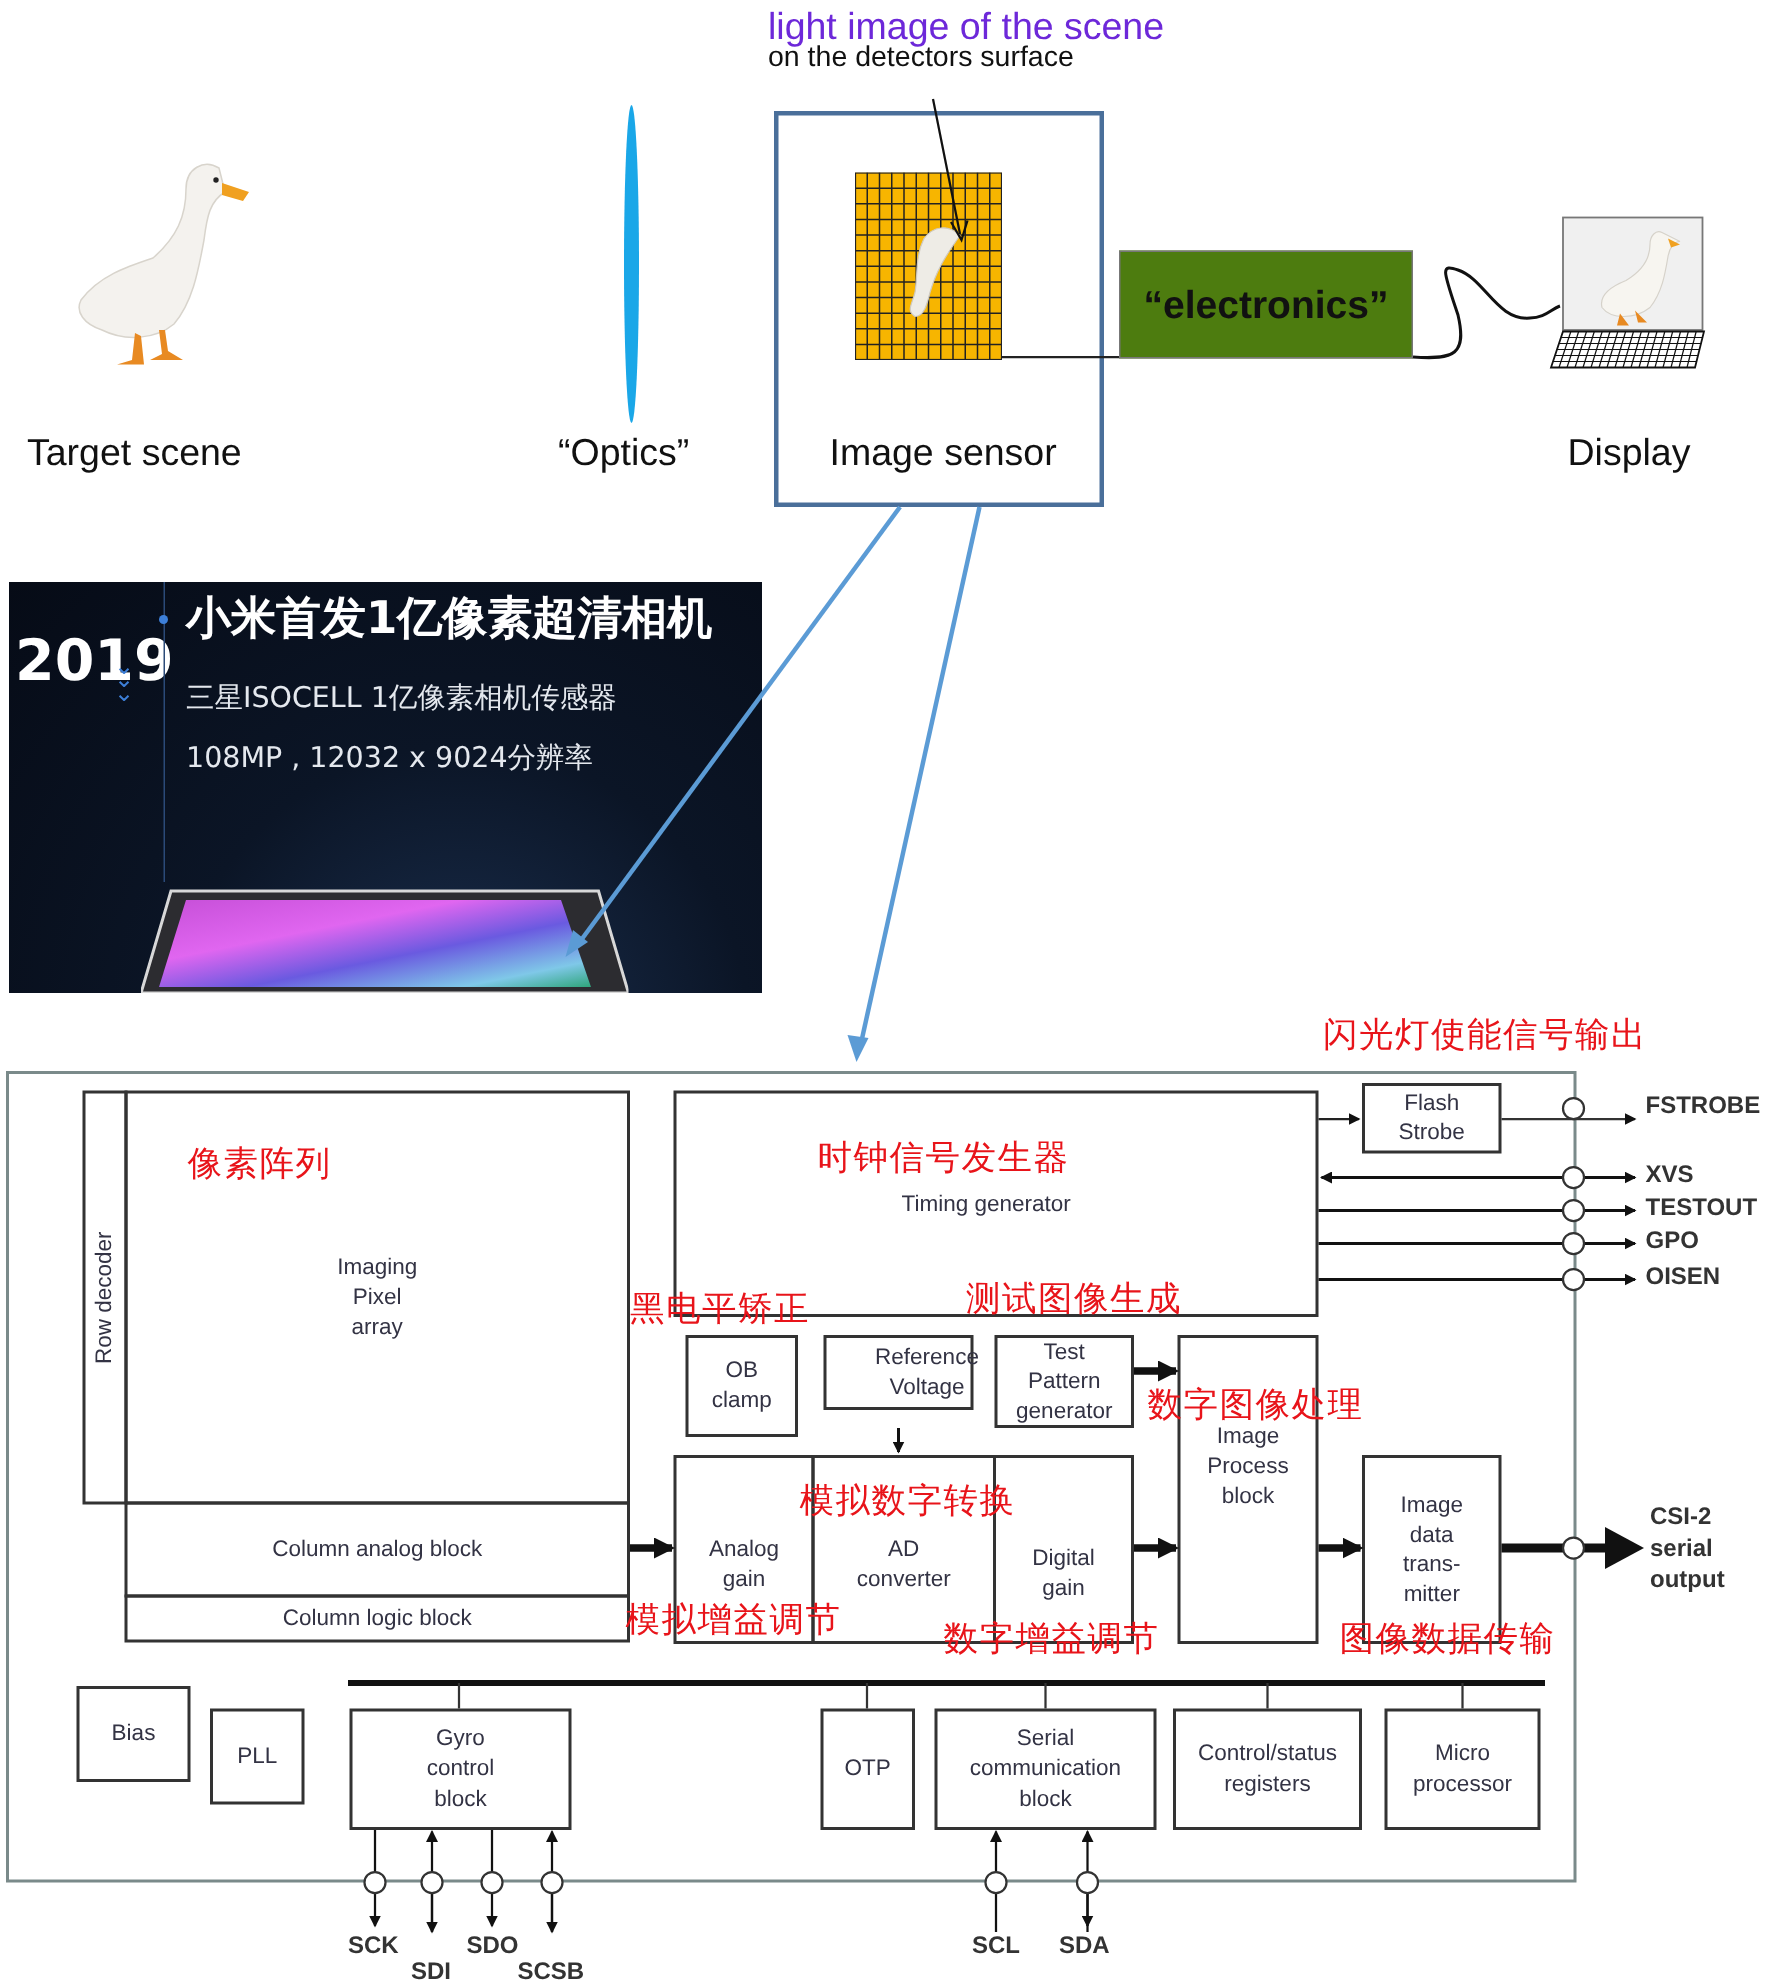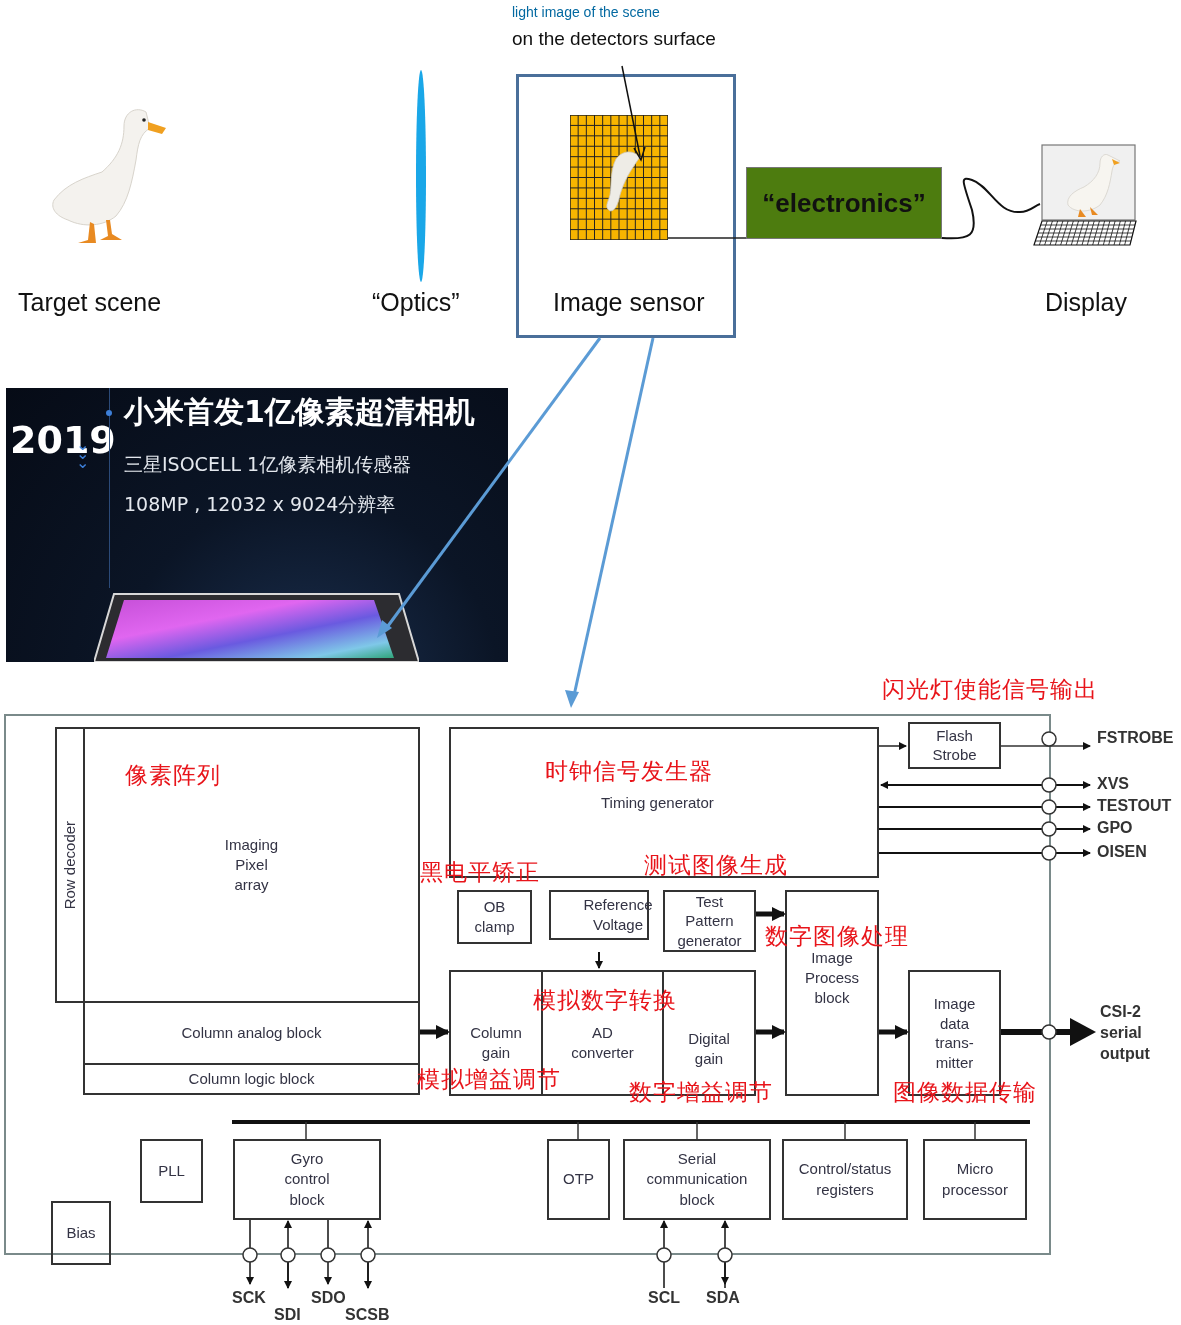--- a/index.html
+++ b/index.html
@@ -26,21 +26,21 @@
   #promo .sub { position: absolute; left: 118px; font-size: 19px; color: #e4e8ee; font-family: "DejaVu Sans", sans-serif; }
   #promo .vline { position: absolute; left: 103px; top: 0; width: 1px; height: 200px; background: #2b4a78; }
   #promo .dot { position: absolute; left: 100px; top: 22px; width: 6px; height: 6px; border-radius: 50%; background: #3d7fd8; }
   #promo .chev { position: absolute; left: 70px; top: 52px; color: #3d7fd8; font-size: 16px; line-height: 9px; }
   .chip { position: absolute; left: 88px; top: 204px; width: 325px; height: 70px; }
 </style>
 </head>
 <body>
 
 <div>
-  <div class="lbl" style="left:512px;top:4px;font-size:14px;color:#0369a1;">light image of the scene</div>
+  <div class="lbl" style="left:512px;top:4px;font-size:25px;color:#6d28d9;">light image of the scene</div>
   <div class="lbl" style="left:512px;top:28px;font-size:19px;color:#111;">on the detectors surface</div>
 
   <svg class="abs" style="left:40px;top:100px;" width="140" height="150" viewBox="0 0 140 150">
     <path d="M106 12 C96 6 84 12 84 26 C84 44 78 58 62 72 C44 78 26 84 14 100 C10 108 16 116 28 120 C44 128 64 126 76 116 C88 102 92 82 96 60 C98 44 100 34 110 28 Z" fill="#f4f2ee" stroke="#d8d4cc" stroke-width="1"></path>
     <path d="M108 22 L126 28 L122 34 L108 30 Z" fill="#f0a020"></path>
     <circle cx="104" cy="20" r="1.8" fill="#222"></circle>
     <path d="M50 122 L48 140 L38 143 L56 143 L54 124 Z" fill="#e88a22"></path>
     <path d="M66 120 L68 136 L60 140 L82 140 L72 134 L70 120 Z" fill="#e88a22"></path>
   </svg>
 
@@ -176,36 +176,36 @@
 
   <div class="blk" style="left:449px;top:727px;width:430px;height:151px;padding-top:0;">
     <span style="position:absolute;left:150px;top:64px;">Timing generator</span>
   </div>
 
   <div class="blk" style="left:908px;top:722px;width:93px;height:47px;flex-direction:column;line-height:1.25;">
     <span>Flash</span>
     <span>Strobe</span>
   </div>
 
-  <div class="blk" style="left:457px;top:890px;width:75px;height:54px;flex-direction:column;">
+  <div class="blk" style="left:457px;top:890px;width:75px;height:68px;flex-direction:column;">
     <span>OB</span>
     <span>clamp</span>
   </div>
   <div class="blk" style="left:549px;top:890px;width:100px;height:50px;flex-direction:column;padding-left:38px;">
     <span>Reference</span>
     <span>Voltage</span>
   </div>
   <div class="blk" style="left:663px;top:890px;width:93px;height:62px;flex-direction:column;line-height:1.3;">
     <span>Test</span>
     <span>Pattern</span>
     <span>generator</span>
   </div>
 
   <div class="blk" style="left:449px;top:970px;width:94px;height:126px;flex-direction:column;padding-top:20px;">
-    <span>Column</span>
+    <span>Analog</span>
     <span>gain</span>
   </div>
   <div class="blk" style="left:541px;top:970px;width:123px;height:126px;flex-direction:column;padding-top:20px;">
     <span>AD</span>
     <span>converter</span>
   </div>
   <div class="blk" style="left:662px;top:970px;width:94px;height:126px;flex-direction:column;padding-top:32px;">
     <span>Digital</span>
     <span>gain</span>
   </div>
@@ -216,21 +216,21 @@
     <span>block</span>
   </div>
 
   <div class="blk" style="left:908px;top:970px;width:93px;height:126px;flex-direction:column;line-height:1.3;">
     <span>Image</span>
     <span>data</span>
     <span>trans-</span>
     <span>mitter</span>
   </div>
 
-  <div class="blk" style="left:51px;top:1201px;width:60px;height:64px;">
+  <div class="blk" style="left:51px;top:1124px;width:76px;height:64px;">
     <span>Bias</span>
   </div>
   <div class="blk" style="left:140px;top:1139px;width:63px;height:64px;">
     <span>PLL</span>
   </div>
   <div class="blk" style="left:233px;top:1139px;width:148px;height:81px;flex-direction:column;">
     <span>Gyro</span>
     <span>control</span>
     <span>block</span>
   </div>

